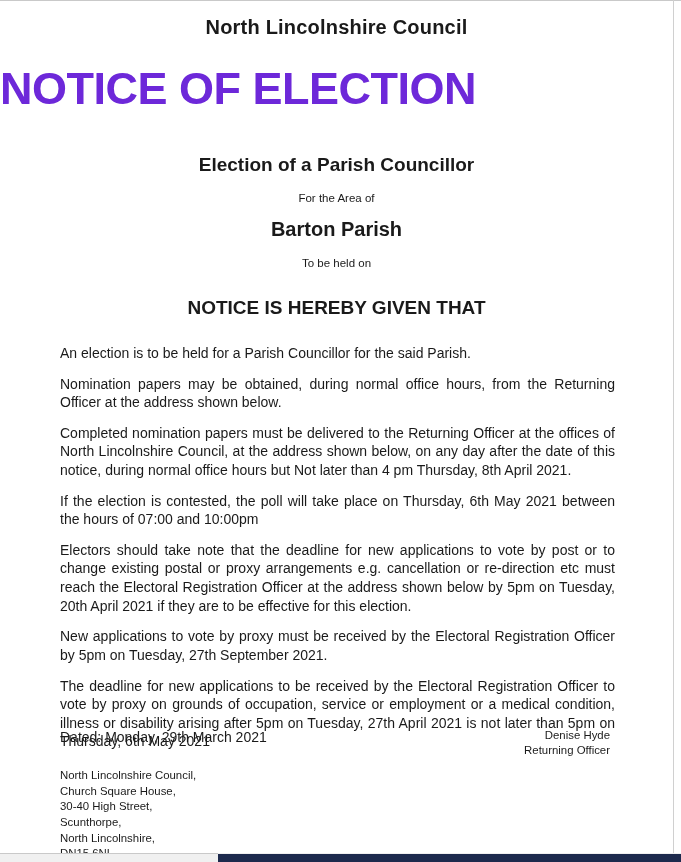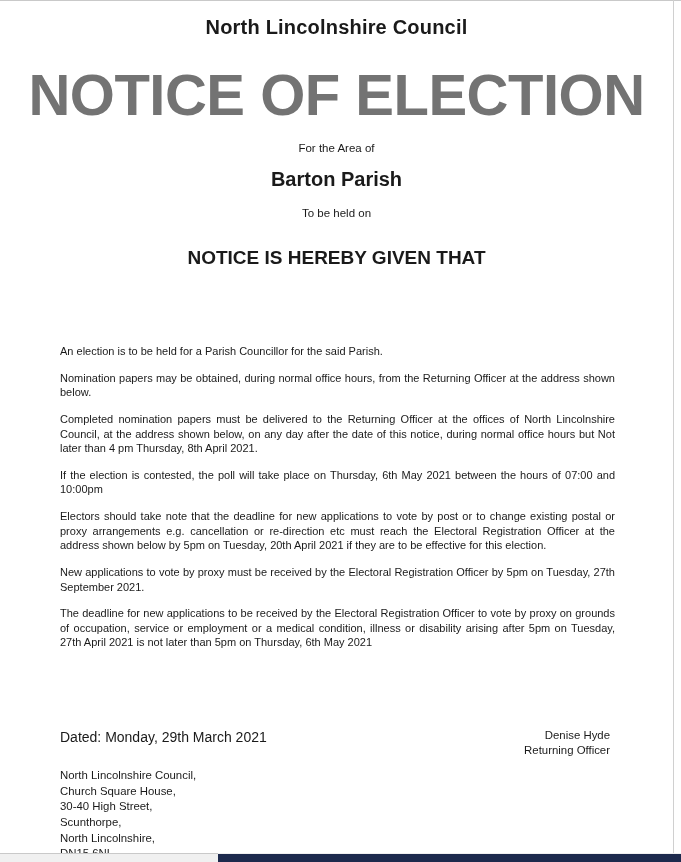--- a/index.html
+++ b/index.html
@@ -65,27 +65,27 @@
   .council-name {
     text-align: center;
     font-size: 20px;
     font-weight: bold;
     letter-spacing: 0.2px;
     margin: 0;
     padding-top: 16px;
     color: #1a1a1a;
   }
   .main-title {
-    text-align: center;
-    font-size: 58px;
+    text-align: left;
+    font-size: 45px;
     font-weight: bold;
     letter-spacing: -0.5px;
     margin: 0;
     padding-top: 26px;
-    color: #737373;
+    color: #6d28d9;
     line-height: 1.05;
   }
   .election-of {
     text-align: center;
     font-size: 19px;
     font-weight: bold;
     margin: 0;
     padding-top: 42px;
     color: #1a1a1a;
   }
@@ -132,21 +132,21 @@
 
   
   .body-block {
     position: absolute;
     left: 60px;
     top: 344px;
     width: 555px;
   }
   .body-block p {
     margin: 0 0 12px 0;
-    font-size: 11px;
+    font-size: 14px;
     line-height: 1.33;
     text-align: justify;
     color: #1a1a1a;
   }
   .body-block p:last-child {
     margin-bottom: 0;
   }
 
   
   .dated-line {
@@ -188,20 +188,21 @@
 
   <div class="edge-top"></div>
   <div class="edge-right"></div>
 
   <div class="content">
 
     <div class="council-name">North Lincolnshire Council</div>
 
     <div class="main-title">NOTICE OF ELECTION</div>
 
+    <div class="election-of">Election of a Parish Councillor</div>
 
     <div class="for-area-of">For the Area of</div>
 
     <div class="parish-name">Barton Parish</div>
 
     <div class="to-be-held-on">To be held on</div>
 
 
     <div class="hereby-given">NOTICE IS HEREBY GIVEN THAT</div>
 

